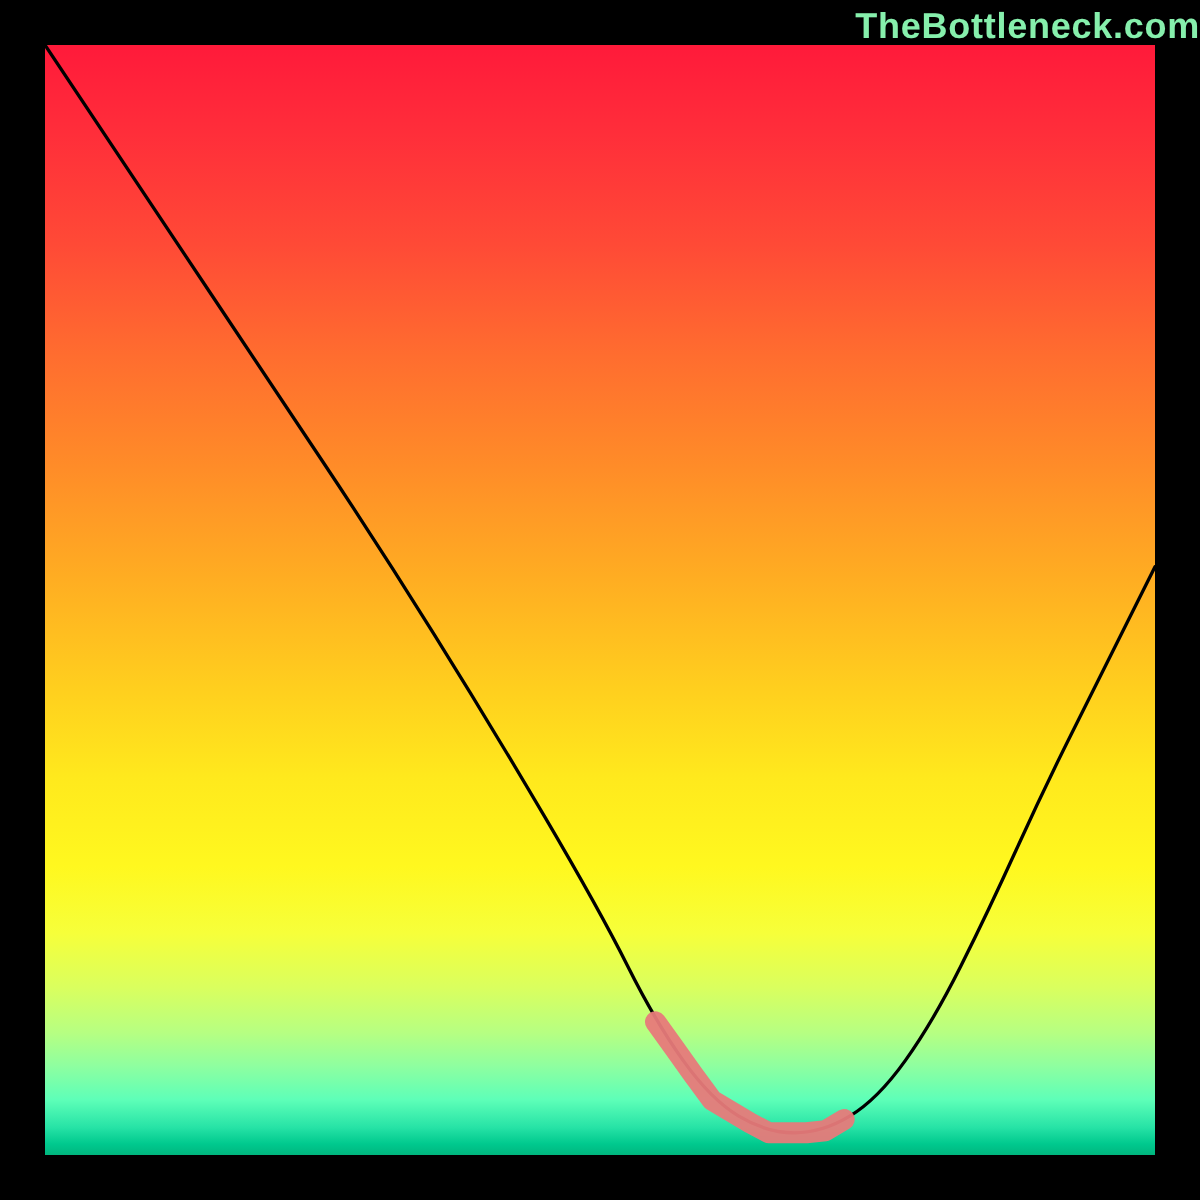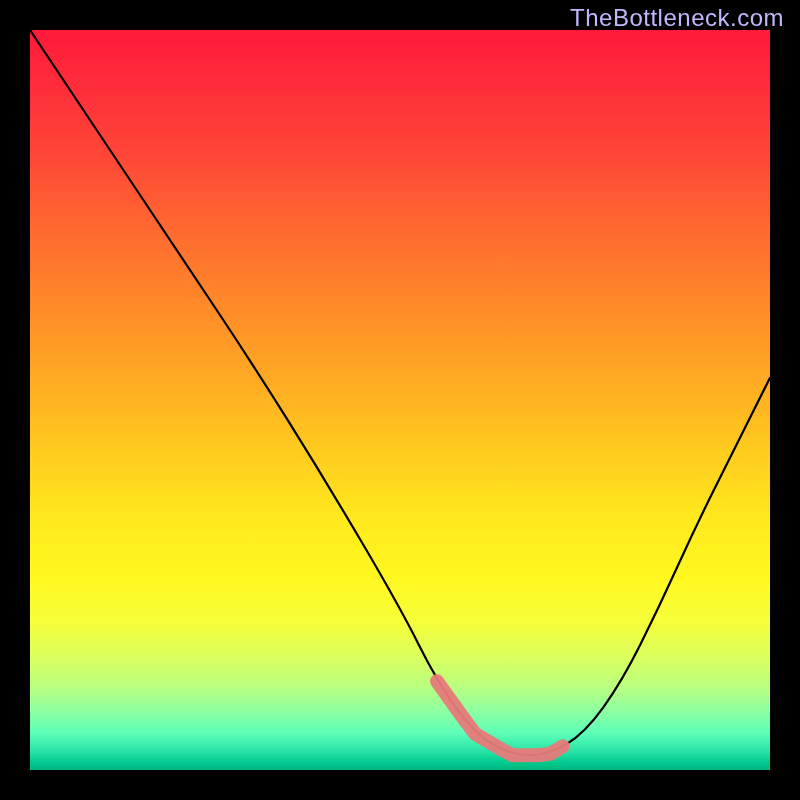--- a/index.html
+++ b/index.html
@@ -7,24 +7,24 @@
     width: 800px;
     height: 800px;
     background: #000;
     position: relative;
     overflow: hidden;
     font-family: Arial, sans-serif;
   }
   .watermark {
     position: absolute;
     top: 4px;
-    right: 16px;
-    color: #c4b5fd;
+    right: 0;
+    color: #86efac;
     font-size: 24px;
-    font-weight: 400;
+    font-weight: 700;
     z-index: 10;
     letter-spacing: 0.5px;
   }
   .plot-area {
     position: absolute;
     left: 30px;
     top: 30px;
     width: 740px;
     height: 740px;
     background: linear-gradient(to bottom,

